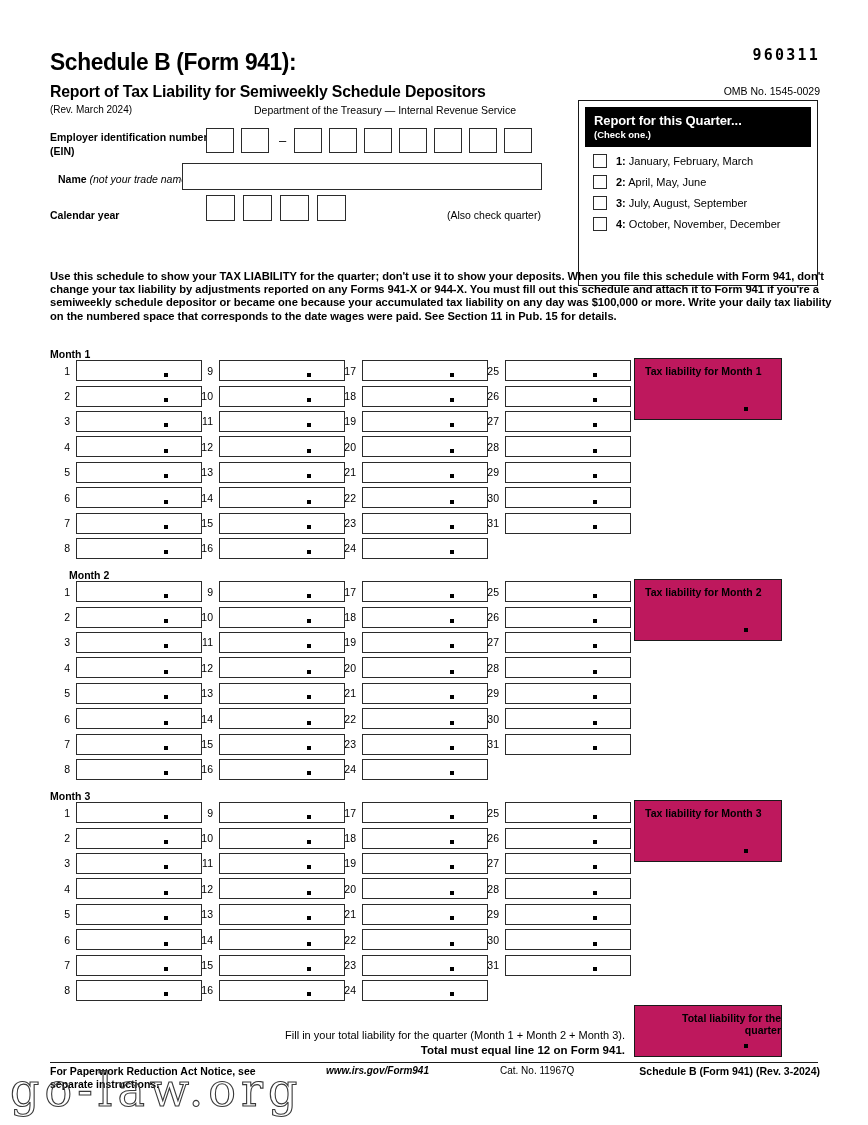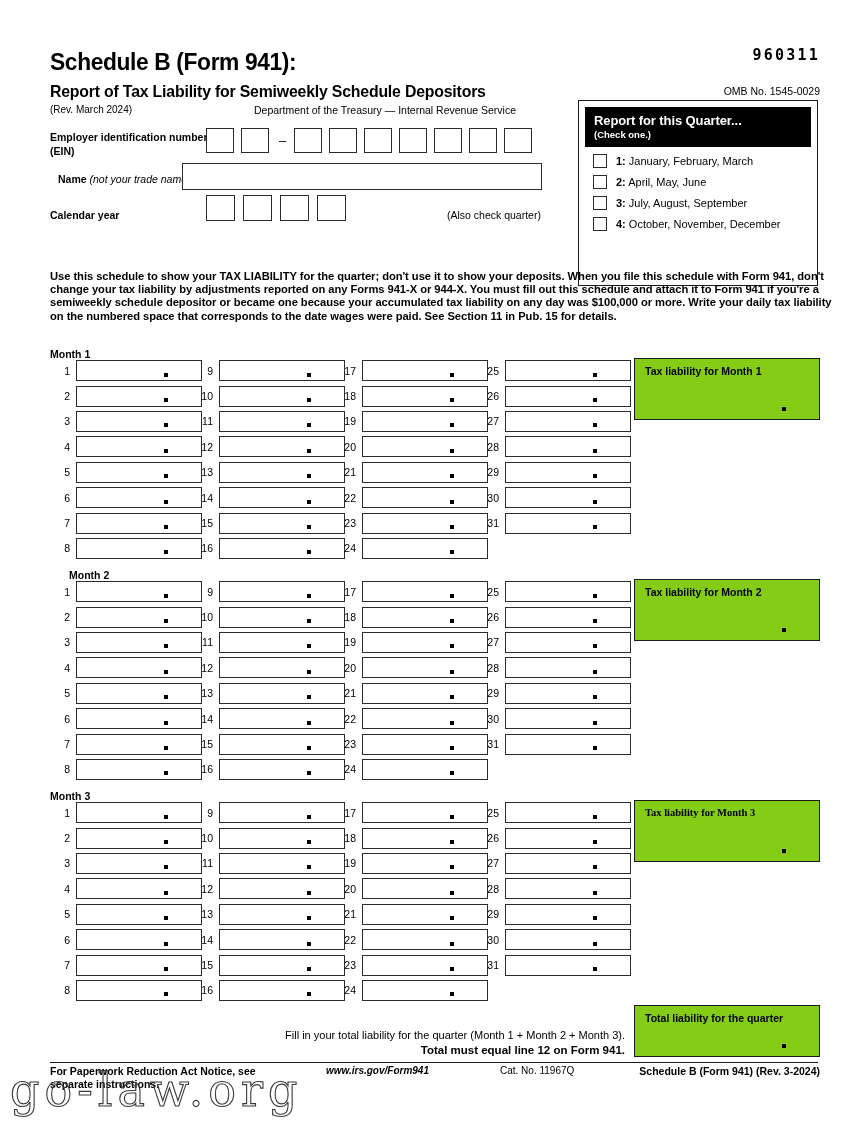--- a/index.html
+++ b/index.html
@@ -237,25 +237,25 @@
     right: 33px;
     bottom: 3.5px;
     width: 4px;
     height: 4px;
     background: #000;
   }
 
   
   .tax-box {
     position: absolute;
-    width: 186px;
+    width: 148px;
     height: 62px;
     border: 1.4px solid #1a1a1a;
     box-sizing: border-box;
-    background: #84cc16;
+    background: #be185d;
   }
   .tax-box .tb-title {
     font-size: 10.5px;
     font-weight: 700;
     margin: 6px 0 0 10px;
   }
   .tax-box .tb-dot {
     position: absolute;
     right: 33px;
     bottom: 8px;
@@ -996,31 +996,31 @@
             <div class="g-dot"></div>
           </div>
         </div>
         <div class="g-row">
           <div class="g-num">31</div>
           <div class="g-box">
             <div class="g-dot"></div>
           </div>
         </div>
       </div>
-      <div class="tax-box" style="left: 634px; top: 800px; font-family: Liberation Serif, serif;">
+      <div class="tax-box" style="left: 634px; top: 800px;">
         <div class="tb-title">Tax liability for Month 3</div>
         <div class="tb-dot"></div>
       </div>
     </div>
 
   <div class="fill-note">
     <span>Fill in your total liability for the quarter (Month 1 + Month 2 + Month 3).</span><br>
     <span class="bold">Total must equal line 12 on Form 941.</span>
   </div>
-  <div class="tax-box" style="left:634px; top:1005px; height:52px;">
+  <div class="tax-box" style="left:634px; top:1005px; height:52px;text-align:right;">
     <div class="tb-title">Total liability for the quarter</div>
     <div class="tb-dot"></div>
   </div>
 
   <div class="footer-rule"></div>
   <div class="ft-left">
     <span>For Paperwork Reduction Act Notice,</span>
     <span>see separate instructions.</span>
   </div>
   <div class="ft-url">www.irs.gov/Form941</div>

